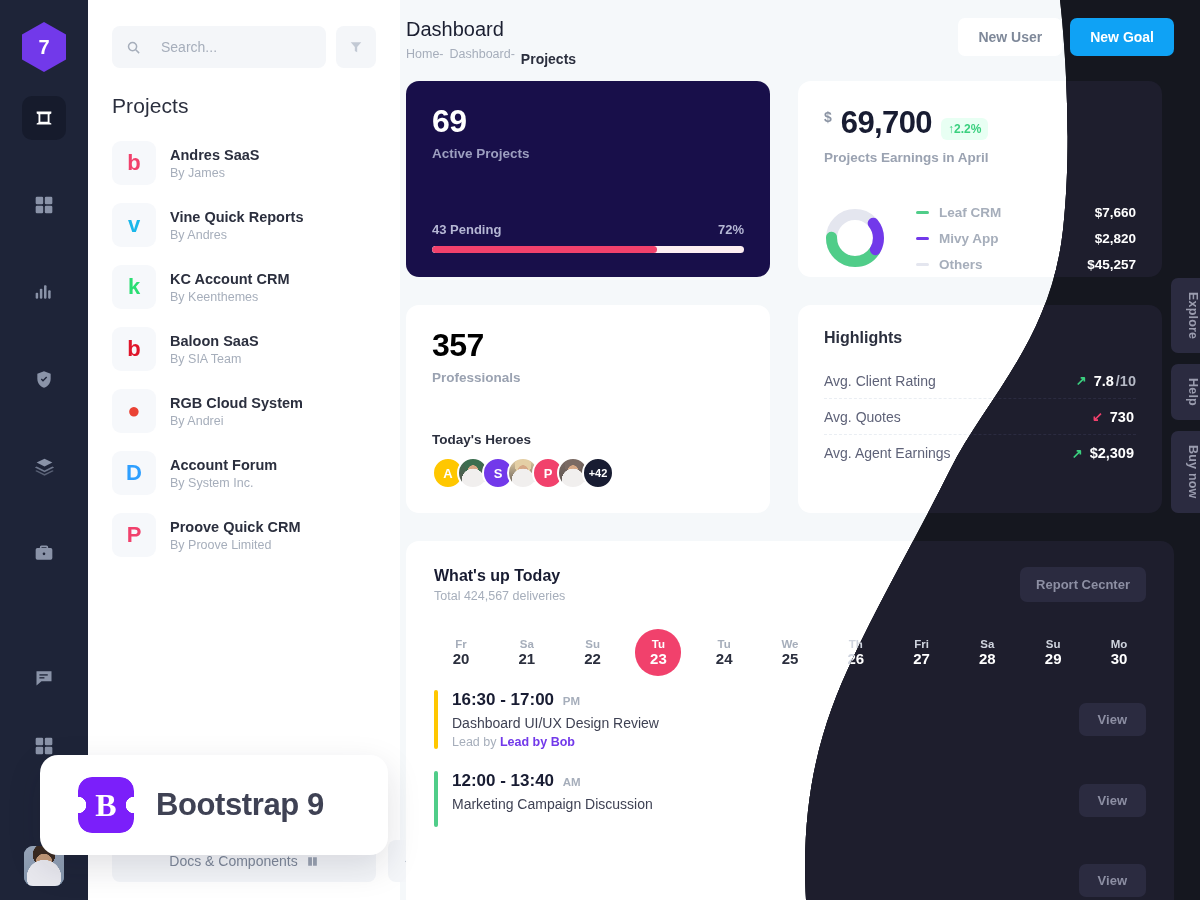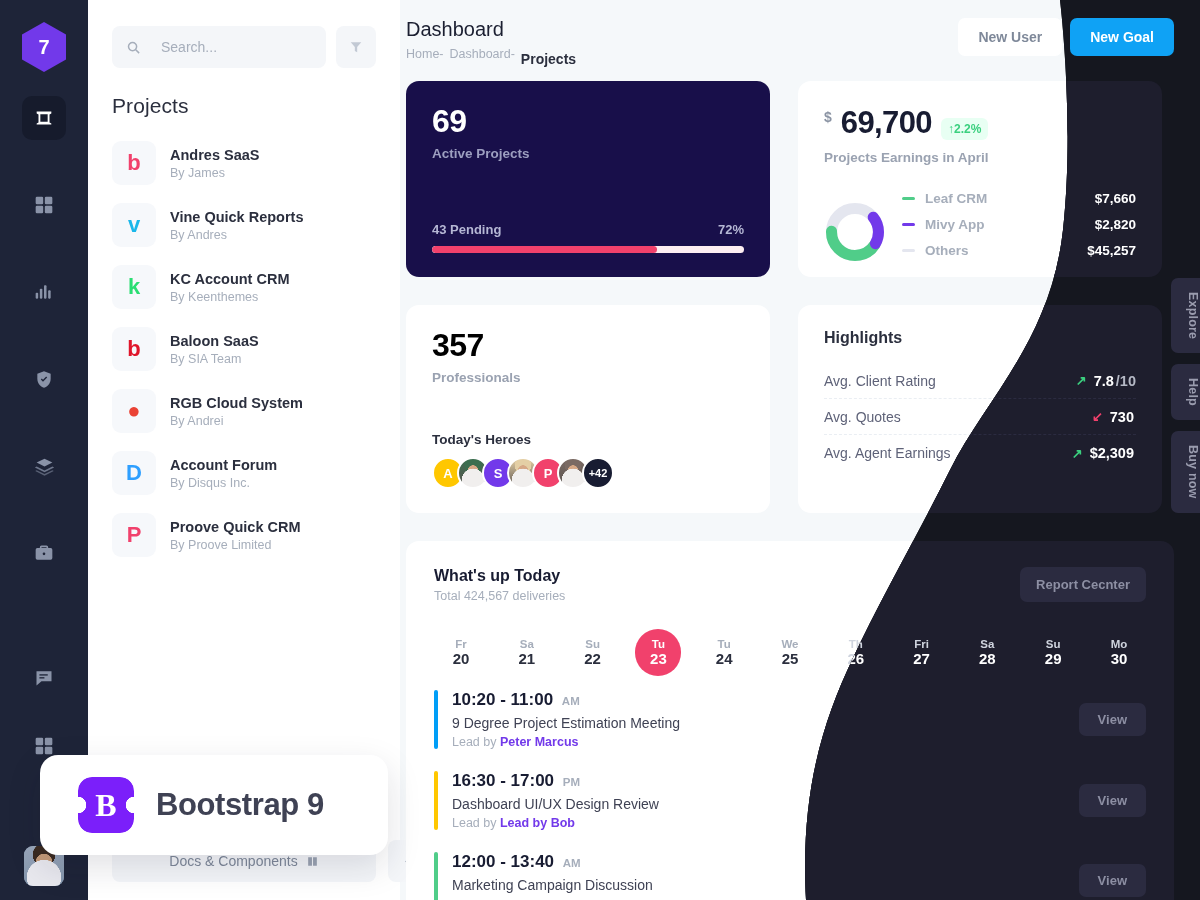--- a/index.html
+++ b/index.html
@@ -117,21 +117,21 @@
   .card-active { height: 196px; display: flex; flex-direction: column; }
   .prog-row { margin-top: auto; display: flex; justify-content: space-between; font-size: 13px; font-weight: 700; color: #b5b7d4; }
   .prog-track { height: 7px; border-radius: 4px; background: #fdeef2; margin-top: 9px; overflow: hidden; }
   .prog-fill { height: 100%; background: #f1416c; border-radius: 4px; }
 
   .card-earn { height: 196px; }
   .earn-top { display: flex; align-items: baseline; gap: 9px; }
   .cur { font-size: 14px; color: #8a93a3; font-weight: 600; align-self: flex-start; margin-top: 4px;}
   .earn-num { font-size: 31px; font-weight: 700; color: #181c32; letter-spacing: -.6px; }
   .pill { background: #e8fff3; color: #3bd07f; font-size: 12px; font-weight: 700; border-radius: 6px; padding: 4px 7px; }
-  .legend-wrap { display: flex; align-items: flex-end; gap: 16px; margin-top: 20px; }
+  .legend-wrap { display: flex; align-items: center; gap: 30px; margin-top: 34px; }
   .legend { flex: 1; }
   .leg-row { display: flex; align-items: center; gap: 10px; height: 26px; }
   .dash { width: 13px; height: 3px; border-radius: 2px; }
   .leg-label { font-size: 13.5px; color: #a6aebb; font-weight: 600; }
   .leg-val { margin-left: auto; font-size: 13.5px; color: #2b2f3e; font-weight: 700; }
 
   .card-pro { height: 208px; display: flex; flex-direction: column; }
   .heroes-lbl { font-size: 13.5px; color: #2b2f3e; font-weight: 700; margin-top: auto; }
   .heroes { display: flex; margin-top: 10px; }
   .av { width: 32px; height: 32px; border-radius: 50%; border: 2px solid #fff;
@@ -377,21 +377,21 @@
             <div class="proj-ico" style="color:#ea4335">●</div>
             <div>
               <div class="proj-name">RGB Cloud System</div>
               <div class="proj-by">By Andrei</div>
             </div>
           </div>
           <div class="proj">
             <div class="proj-ico" style="color:#2e9fff">D</div>
             <div>
               <div class="proj-name">Account Forum</div>
-              <div class="proj-by">By Disqus Inc.</div>
+              <div class="proj-by">By System Inc.</div>
             </div>
           </div>
           <div class="proj">
             <div class="proj-ico" style="color:#f1416c">P</div>
             <div>
               <div class="proj-name">Proove Quick CRM</div>
               <div class="proj-by">By Proove Limited</div>
             </div>
           </div>
         </div>
@@ -567,29 +567,20 @@
                 <div class="dn">Su</div>
                 <div class="dd">29</div>
               </div>
               <div class="day fade">
                 <div class="dn">Mo</div>
                 <div class="dd">30</div>
               </div>
             </div>
           <div id="events">
               <div class="ev">
-                <div class="ev-bar" style="background:#009ef7"></div>
-                <div>
-                  <div class="ev-time">10:20 - 11:00 <span class="ampm">AM</span></div>
-                  <div class="ev-name">9 Degree Project Estimation Meeting</div>
-                  <div class="ev-lead">Lead by <b>Peter Marcus</b></div>
-                </div>
-                <div class="ev-btn">View</div>
-              </div>
-              <div class="ev">
                 <div class="ev-bar" style="background:#ffc700"></div>
                 <div>
                   <div class="ev-time">16:30 - 17:00 <span class="ampm">PM</span></div>
                   <div class="ev-name">Dashboard UI/UX Design Review</div>
                   <div class="ev-lead">Lead by <b>Lead by Bob</b></div>
                 </div>
                 <div class="ev-btn">View</div>
               </div>
               <div class="ev">
                 <div class="ev-bar" style="background:#50cd89"></div>

